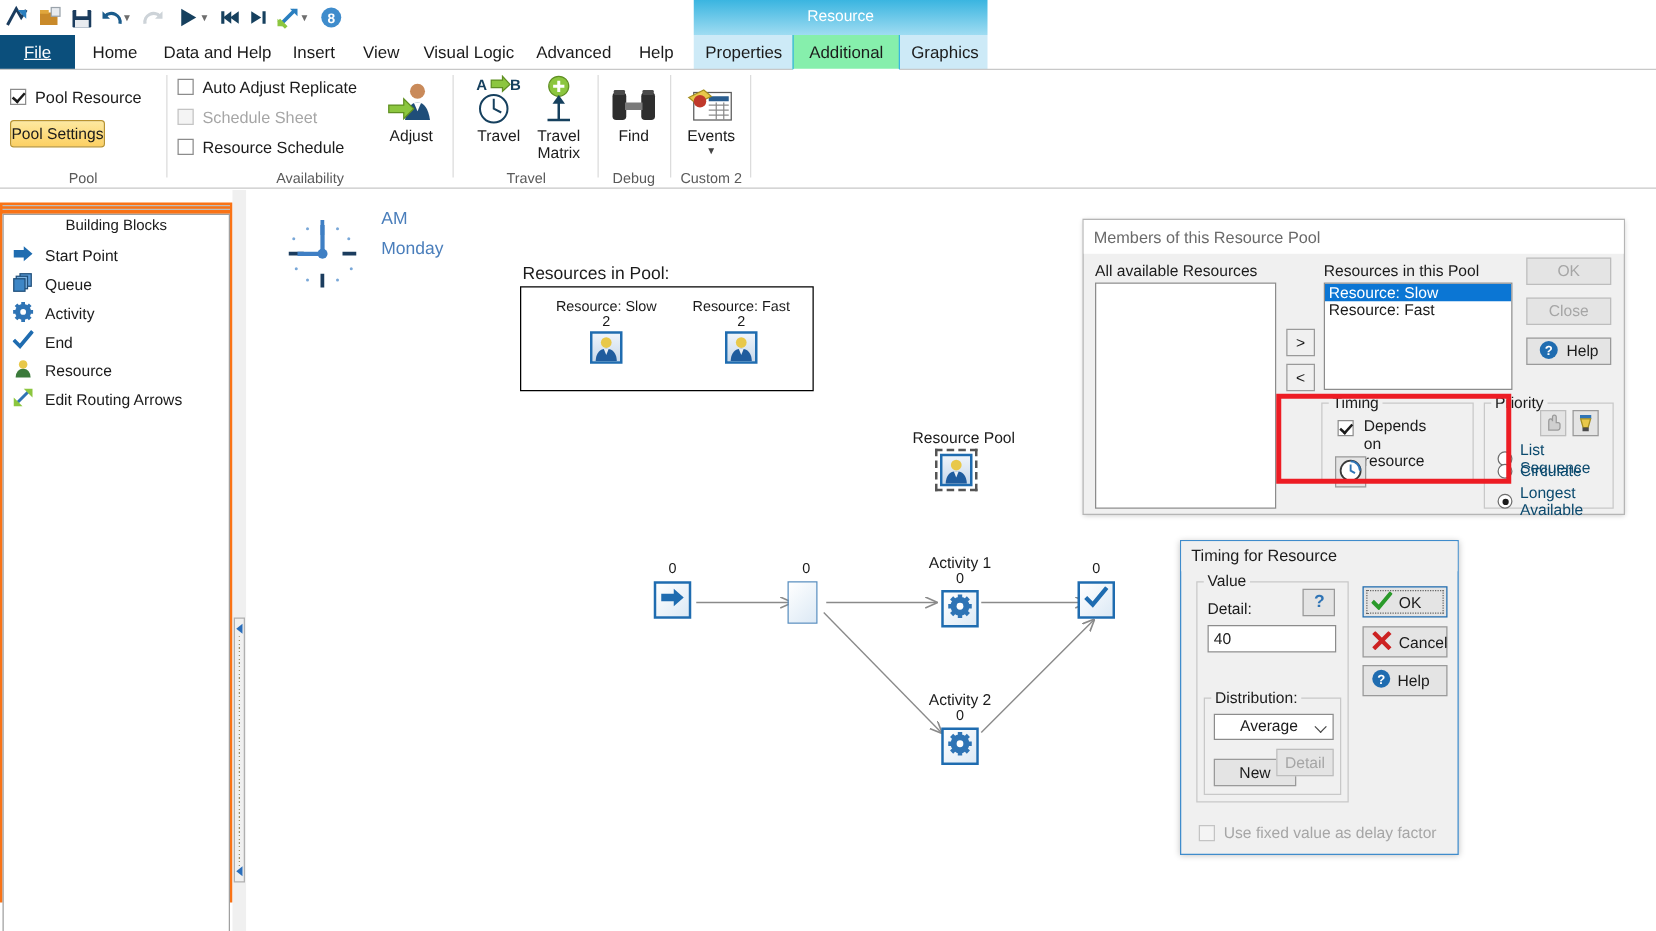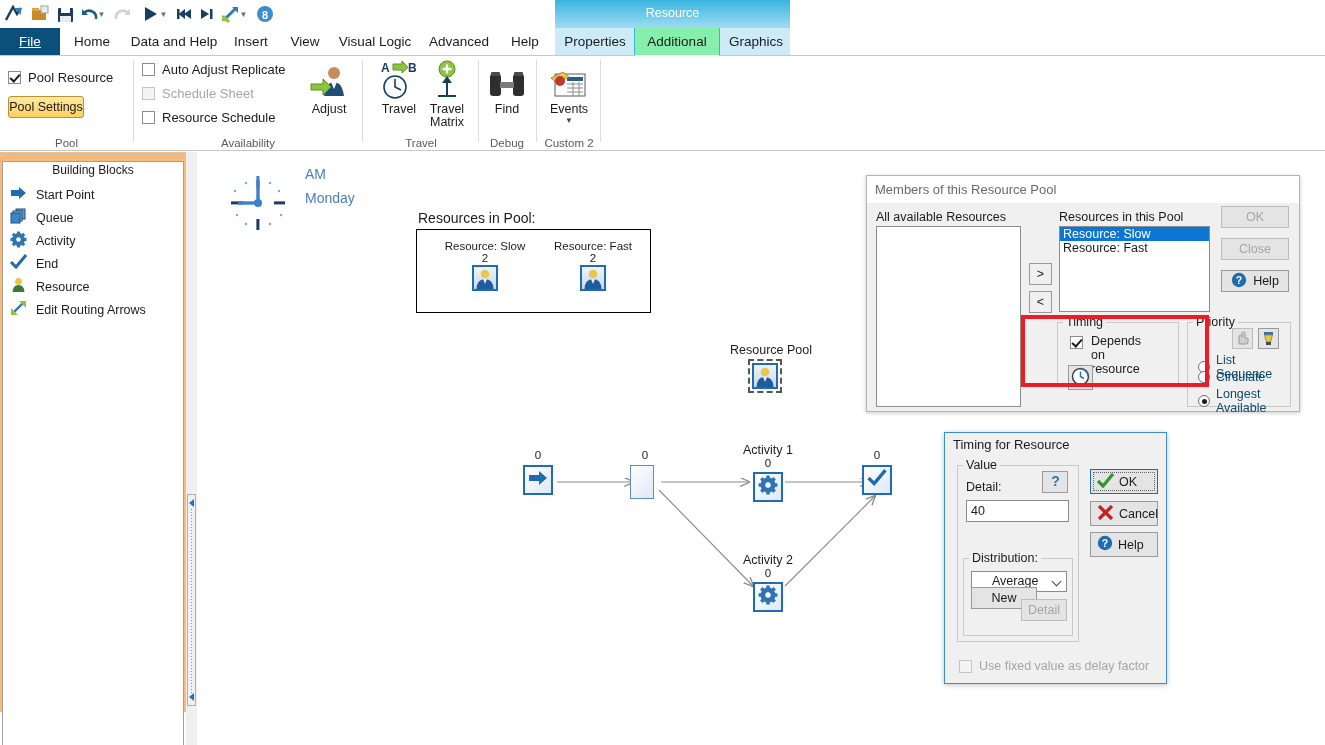--- a/index.html
+++ b/index.html
@@ -55,22 +55,22 @@
             border:1px solid #b89330; border-radius:3px; font-size:12.5px;
             color:#1b1b1b; text-align:center; line-height:20px; }
   .bigbtn { position:absolute; top:4px; width:62px; height:78px; text-align:center;
             font-size:12.5px; color:#1b1b1b; }
   .bigbtn .ico { height:40px; display:flex; align-items:flex-end; justify-content:center;
             margin-bottom:3px; }
   .bigbtn .lbl { line-height:13px; }
   .caretdn { font-size:8px; color:#444; line-height:9px; }
 
   
-  #leftpanel { position:absolute; left:0; top:152px; width:186px; height:560px;
-               background:#fdba74; }
+  #leftpanel { position:absolute; left:0; top:162px; width:186px; height:560px;
+               background:#f97316; }
   #lp-grip { position:absolute; left:2px; top:0px; width:182px; height:7px; }
   #lp-grip div { height:1px; background:#bdbdbd; margin-top:2px; }
   #lp-body { position:absolute; left:2px; top:9px; width:182px; height:626px;
              background:#ffffff; border:1px solid #a0a0a0; }
   #lp-title { position:absolute; left:0; top:0; width:100%; height:17px;
               text-align:center; font-size:12px; color:#1b1b1b; line-height:17px; }
   .bb-item { position:absolute; left:0; width:180px; height:23px; display:flex;
              align-items:center; gap:9px; padding-left:7px; font-size:12.5px; color:#1b1b1b; }
 
   
@@ -650,21 +650,21 @@
       </span>
     </div>
     <input class="tinput" style="left: 8px; top: 34px; width: 103px; height: 22px;" value="40">
 
     <div class="fieldset" style="left:5px;top:92px;width:110px;height:78px">
       <span class="fs-cap">Distribution:</span>
       <div class="tselect" style="left:7px;top:12px;width:96px;height:21px">
         <span>Average</span>
         <span class="arw"></span>
       </div>
-      <div class="wbtn" style="left:7px;top:28px;width:66px;height:22px">New</div>
+      <div class="wbtn" style="left:7px;top:48px;width:66px;height:22px">New</div>
       <div class="wbtn dis" style="left:57px;top:40px;width:46px;height:22px">Detail</div>
     </div>
   </div>
 
   <div style="position:absolute;left:14px;top:226px;display:flex;align-items:center;gap:7px;color:#a6a6a6;font-size:12.5px">
     <span class="wcheck dim"></span>
     <span>Use fixed value as delay factor</span>
   </div>
 
   <div class="bigbtn2 focus" style="left:145px;top:36px">

